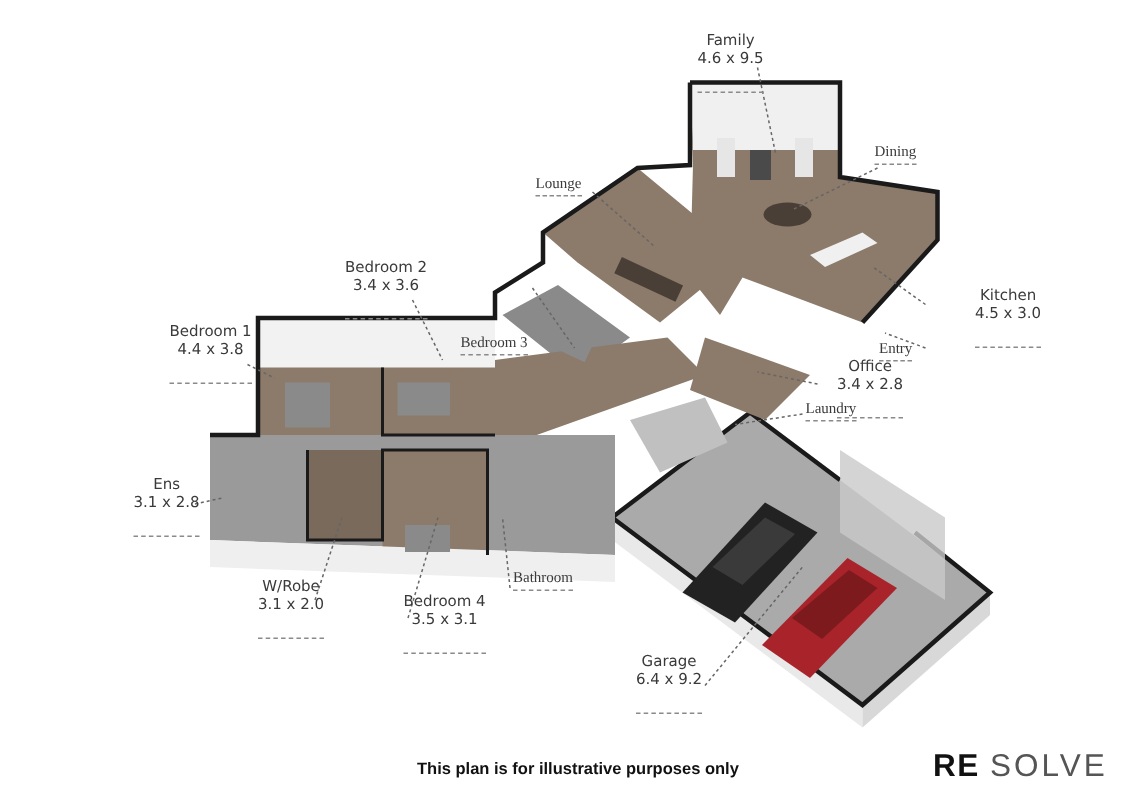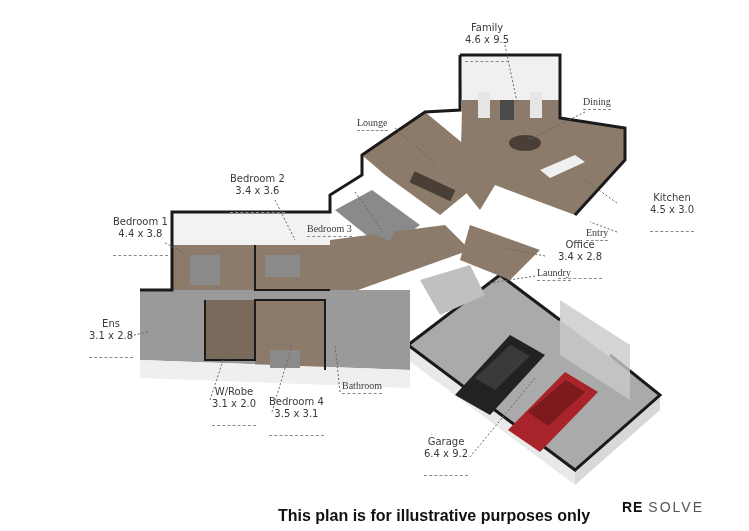--- a/index.html
+++ b/index.html
@@ -2,22 +2,22 @@
 <html><head>
 <meta charset="utf-8">
 <style>
   html,body{margin:0;padding:0;background:#ffffff;}
   body{width:749px;height:531px;position:relative;overflow:hidden;font-family:"DejaVu Sans","Liberation Sans",sans-serif;}
   #plan{position:absolute;left:0;top:0;width:749px;height:531px;}
   .label{position:absolute;text-align:center;color:#3a3a3a;font-size:10px;line-height:12px;white-space:nowrap;}
   .label .dim{display:block;border-bottom:1px dashed #8a8a8a;padding-bottom:15px;}
   .label .name{display:block;}
   .label.single .name{border-bottom:1px dashed #8a8a8a;padding-bottom:1px;font-family:Liberation Serif, serif;}
-  .disclaimer{position:absolute;left:278px;top:507px;font-family:"Liberation Sans",sans-serif;font-weight:bold;font-size:16px;color:#111;white-space:nowrap;}
-  .brand{position:absolute;left:622px;top:499px;font-family:"Liberation Sans",sans-serif;font-size:14px;letter-spacing:1px;white-space:nowrap;color:#333;}
+  .disclaimer{position:absolute;left:278px;top:507px;font-family:"Liberation Sans",sans-serif;font-weight:bold;font-size:11px;color:#111;white-space:nowrap;}
+  .brand{position:absolute;left:622px;top:499px;font-family:"Liberation Sans",sans-serif;font-size:21px;letter-spacing:1px;white-space:nowrap;color:#333;}
   .brand .b1{font-weight:bold;color:#111;}
   .brand .b2{font-weight:normal;color:#555;letter-spacing:2px;}
 </style>
 </head>
 <body>
 
 <svg id="plan" viewBox="0 0 749 531" xmlns="http://www.w3.org/2000/svg">
 
   <g>
     <polygon points="408,345 500,275 660,395 575,470" fill="#aaaaaa"></polygon>
@@ -129,21 +129,21 @@
   <span class="name">Office</span>
   <span class="dim">3.4 x 2.8</span>
 </div>
 <div class="label single" style="left:537px;top:267px;">
   <span class="name">Laundry</span>
 </div>
 <div class="label" style="left:89px;top:318px;">
   <span class="name">Ens</span>
   <span class="dim">3.1 x 2.8</span>
 </div>
-<div class="label" style="left:172px;top:386px;margin-left:40px;">
+<div class="label" style="left:172px;top:386px;">
   <span class="name">W/Robe</span>
   <span class="dim">3.1 x 2.0</span>
 </div>
 <div class="label" style="left:232px;top:396px;margin-left:37px;">
   <span class="name">Bedroom 4</span>
   <span class="dim">3.5 x 3.1</span>
 </div>
 <div class="label single" style="left:342px;top:380px;">
   <span class="name">Bathroom</span>
 </div>

